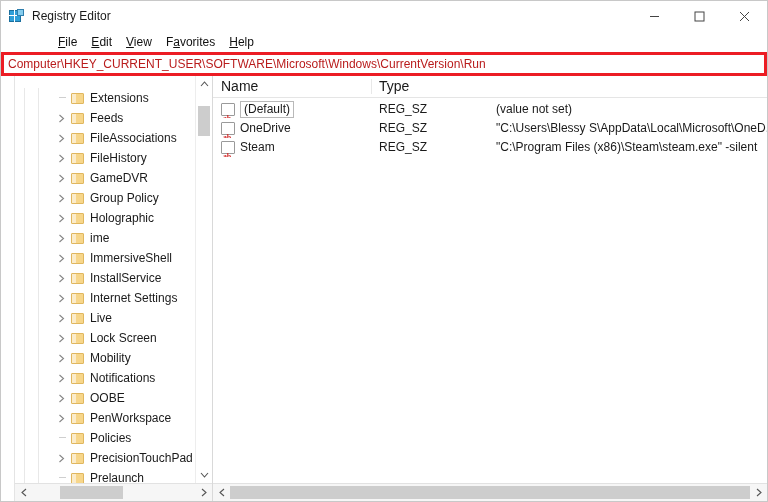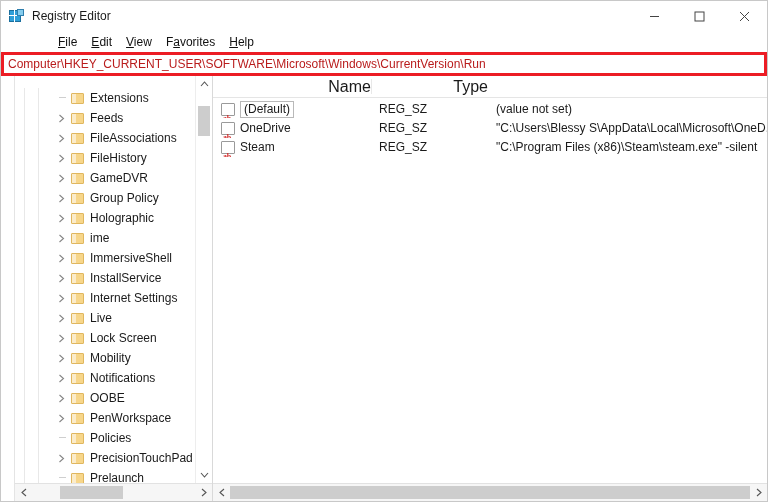--- a/index.html
+++ b/index.html
@@ -317,27 +317,26 @@
   .col-header {
     height: 21px;
     min-height: 21px;
     display: flex;
     align-items: center;
     background: #ffffff;
     border-bottom: 1px solid #e5e5e5;
     position: relative;
   }
   .col {
-    font-size: 16px;
+    font-size: 14px;
     color: #1a1a1a;
     line-height: 21px;
     box-sizing: border-box;
     padding-left: 8px;
     position: relative;
-    text-align: right;
   }
   .col + .col::before {
     content: "";
     position: absolute;
     left: 0;
     top: 3px;
     bottom: 3px;
     width: 1px;
     background: #e8e8e8;
   }

